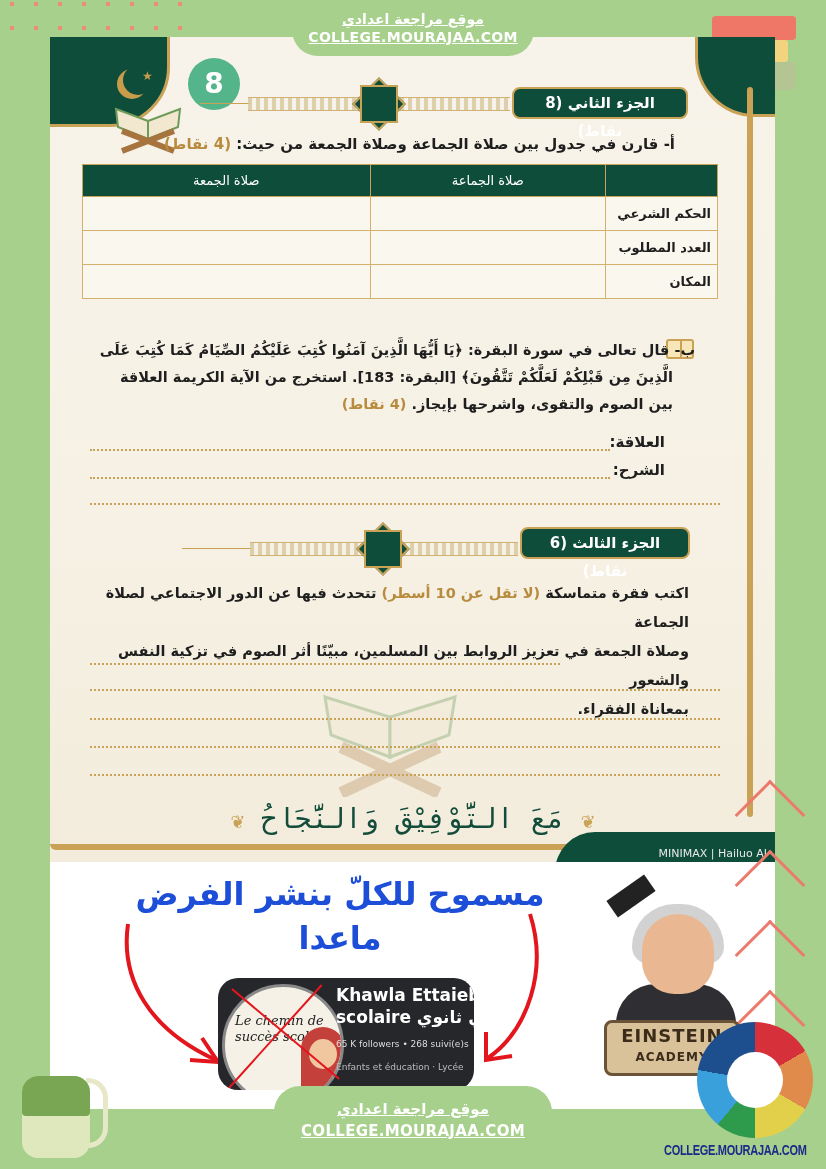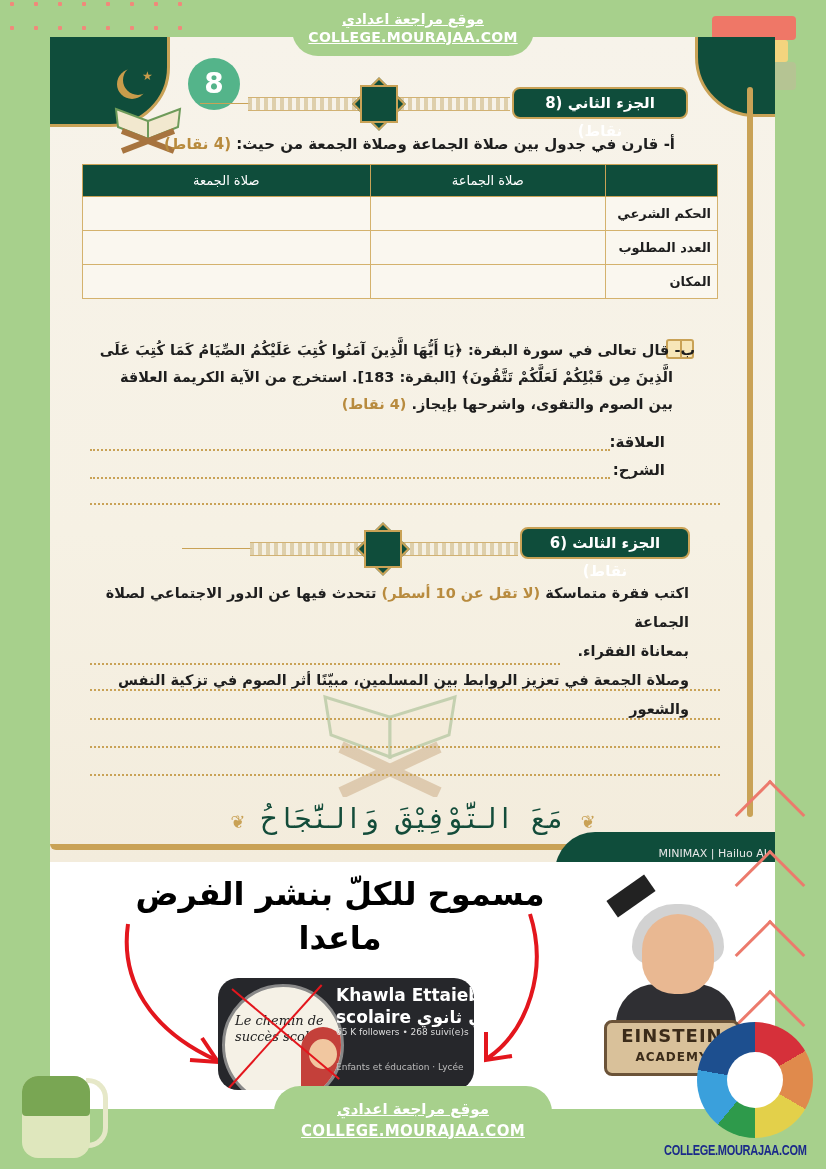--- a/index.html
+++ b/index.html
@@ -133,21 +133,21 @@
   }
   .closing {
     position: absolute; left: 0; width: 725px; top: 760px; text-align: center;
     color: #134c3a; font-family: "DejaVu Serif", serif; font-size: 28px; direction: rtl;
   }
   .closing .orn { color: #c9a256; font-size: 22px; }
 
   
   .permit-text {
     position: absolute; left: 110px; top: 872px; width: 460px; text-align: center;
-    color: #000000; font-weight: bold; font-size: 32px; line-height: 44px; direction: rtl;
+    color: #1d4ed8; font-weight: bold; font-size: 32px; line-height: 44px; direction: rtl;
   }
   .arrow-curve { position: absolute; }
   .profile-card {
     position: absolute; left: 218px; top: 978px; width: 256px; height: 112px;
     background: #26272b; border-radius: 20px; overflow: hidden;
   }
   .profile-avatar {
     position: absolute; left: 4px; top: 6px; width: 122px; height: 122px; border-radius: 50%;
     background: #f5f1e6; border: 3px solid #888; overflow: hidden;
   }
@@ -159,21 +159,21 @@
     position: absolute; left: 76px; top: 40px; width: 44px; height: 70px;
     background: #c4403a; border-radius: 22px 22px 8px 8px;
   }
   .avatar-face {
     position: absolute; left: 84px; top: 52px; width: 28px; height: 30px; background: #f1c7a0; border-radius: 50%;
   }
   .cross-line { position: absolute; height: 2px; background: #e3161d; transform-origin: left center; }
   .profile-name {
     position: absolute; left: 118px; top: 6px; color: #fff; font-weight: bold; font-size: 17px; line-height: 22px; white-space: nowrap;
   }
-  .profile-stats { position: absolute; left: 118px; top: 49px; color: #ddd; font-size: 9px; white-space: nowrap; }
+  .profile-stats { position: absolute; left: 118px; top: 61px; color: #ddd; font-size: 9px; white-space: nowrap; }
   .profile-cat { position: absolute; left: 118px; top: 84px; color: #bbb; font-size: 9px; white-space: nowrap; }
 
   .bottom-banner {
     position: absolute; left: 274px; top: 1086px; width: 278px; height: 83px;
     background: #a7d08c; border-radius: 26px 26px 0 0;
     text-align: center; color: #fff; padding-top: 12px;
   }
   .bottom-banner .banner-line1, .bottom-banner .banner-line2 { font-size: 15px; line-height: 22px; }
 
   .chevrons { position: absolute; left: 733px; top: 790px; width: 72px; }
@@ -316,22 +316,22 @@
   <div class="ornament-center" style="left:314px; top:493px;"></div>
   <div class="ornament-center-inner" style="left:314px; top:493px;"></div>
   <div class="section-header" style="left:470px; top:490px; width:170px;">الجزء الثالث (6 نقاط)</div>
 
   <div class="q-text rtl" style="right:86px; top:542px; width:620px; font-size:14.5px; line-height:29px;">
     <div>
       <span>اكتب فقرة متماسكة</span>
       <span class="gold">(لا تقل عن 10 أسطر)</span>
       <span>تتحدث فيها عن الدور الاجتماعي لصلاة الجماعة</span>
     </div>
+    <div>وصلاة الجمعة في تعزيز الروابط بين المسلمين، مبيّنًا أثر الصوم في تزكية النفس والشعور</div>
     <div>بمعاناة الفقراء.</div>
-    <div>وصلاة الجمعة في تعزيز الروابط بين المسلمين، مبيّنًا أثر الصوم في تزكية النفس والشعور</div>
   </div>
 
   <div class="dotted-line" style="left:40px; top:626px; width:470px;"></div>
 
   <svg class="quran-bg" viewBox="0 0 150 120">
     <polygon points="10,20 75,40 75,80 16,58" fill="#f2e8cf" stroke="#6e9b5a" stroke-width="3"></polygon>
     <polygon points="140,20 75,40 75,80 134,58" fill="#f2e8cf" stroke="#6e9b5a" stroke-width="3"></polygon>
     <line x1="26" y1="116" x2="124" y2="70" stroke="#b88b5a" stroke-width="12"></line>
     <line x1="124" y1="116" x2="26" y2="70" stroke="#b88b5a" stroke-width="12"></line>
   </svg>

